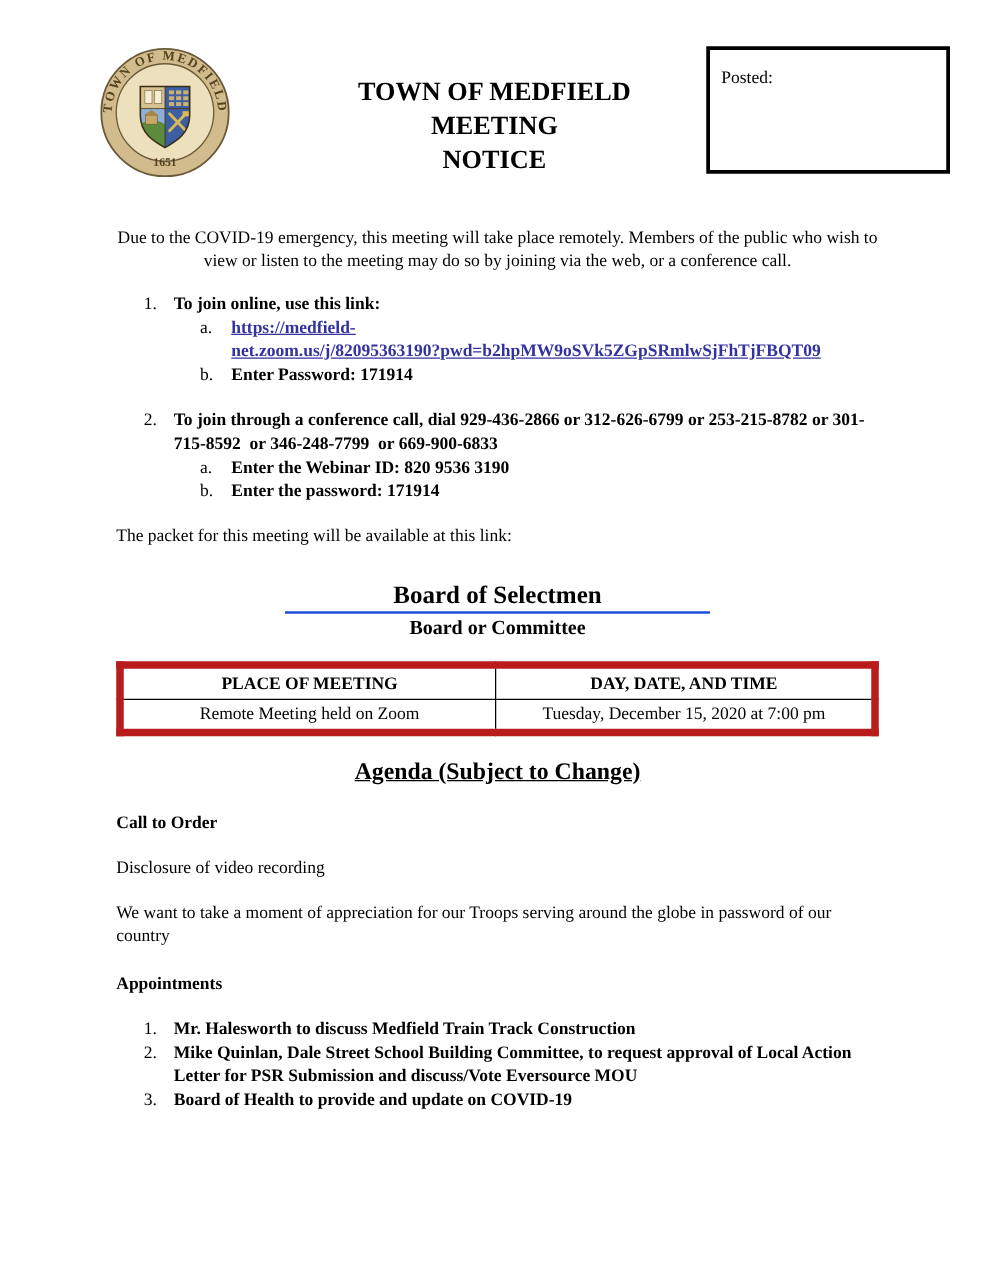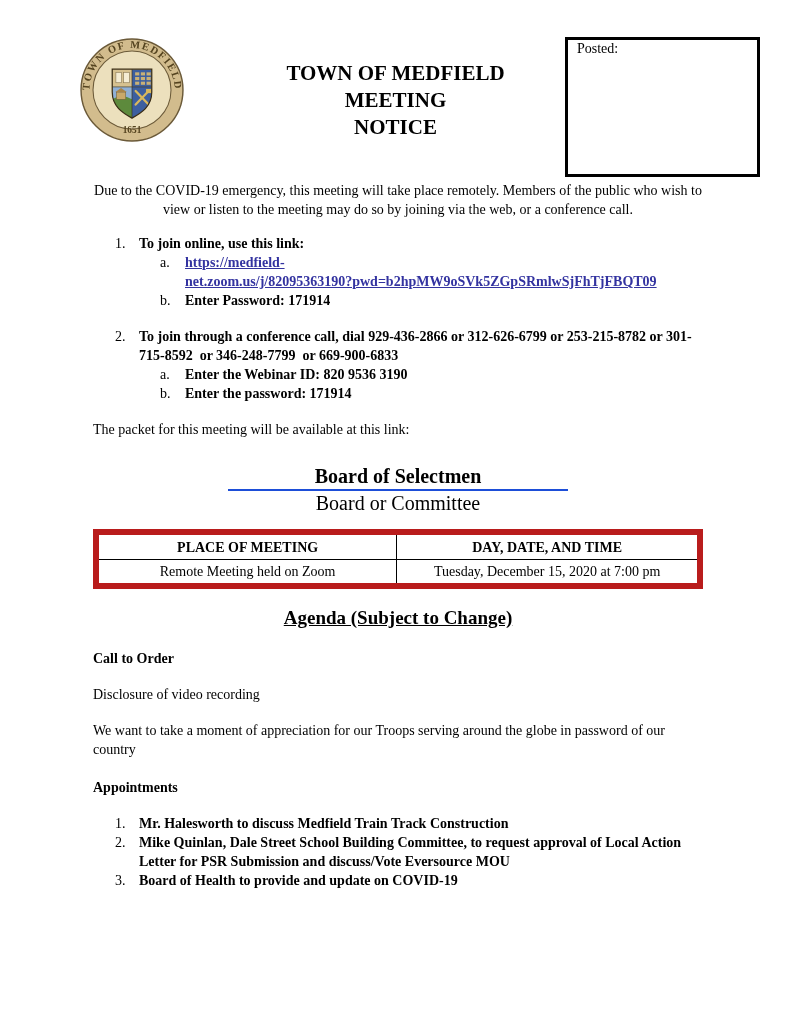--- a/index.html
+++ b/index.html
@@ -10,22 +10,22 @@
     overflow: hidden;
   }
   
   .header { position: relative; height: 165px; }
   .seal { position: absolute; left: 80px; top: 38px; width: 104px; height: 104px; }
   .title {
     position: absolute; left: 0; right: 0; top: 60px;
     text-align: center; font-weight: 700; font-size: 21px; line-height: 27px;
   }
   .posted-box {
-    position: absolute; left: 565px; top: 37px; width: 195px; height: 140px;
-    border: 3px solid #000; box-sizing: border-box; padding: 1px 9px;
+    position: absolute; left: 565px; top: 37px; width: 195px; height: 102px;
+    border: 3px solid #000; box-sizing: border-box; padding: 15px 9px;
     font-size: 14px;
   }
   
   .content { padding: 0 88px 0 93px; font-size: 14px; line-height: 19px; }
   .p { margin: 0; }
   .p1 { margin-top: 42px; }
   .p2 { margin-top: 16px; text-align: center; }
   .list1 { margin-top: 15px; }
   .list2 { margin-top: 17px; }
   .packet { margin-top: 17px; }
@@ -34,21 +34,21 @@
   .num2 { flex: 0 0 25px; margin-left: 67px; }
   .litext { flex: 1; font-weight: bold; }
   .prewrap { white-space: pre-wrap; }
   .doclink { color: #3333a0; text-decoration: underline; cursor: pointer; }
   
   .board-block { margin-top: 26px; text-align: center; }
   .board-name {
     display: inline-block; width: 340px; border-bottom: 2px solid #1d4ed8;
     font-weight: 700; font-size: 20px; line-height: 22px; padding-bottom: 2px;
   }
-  .board-caption { font-weight: 400; font-size: 20px; line-height: 20px; margin-top: 2px; }
+  .board-caption { font-weight: 700; font-size: 16px; line-height: 20px; margin-top: 2px; }
   
   .mtable {
     margin-top: 16px; width: 100%; border-collapse: collapse;
     border: 6px solid #b91c1c; text-align: center; table-layout: fixed;
   }
   .mtable th, .mtable td { border: 1px solid #000; padding: 2px 4px; font-size: 14px; }
   .mtable th { font-weight: 700; height: 20px; }
   .mtable td { height: 19px; }
   
   .agenda-h {

